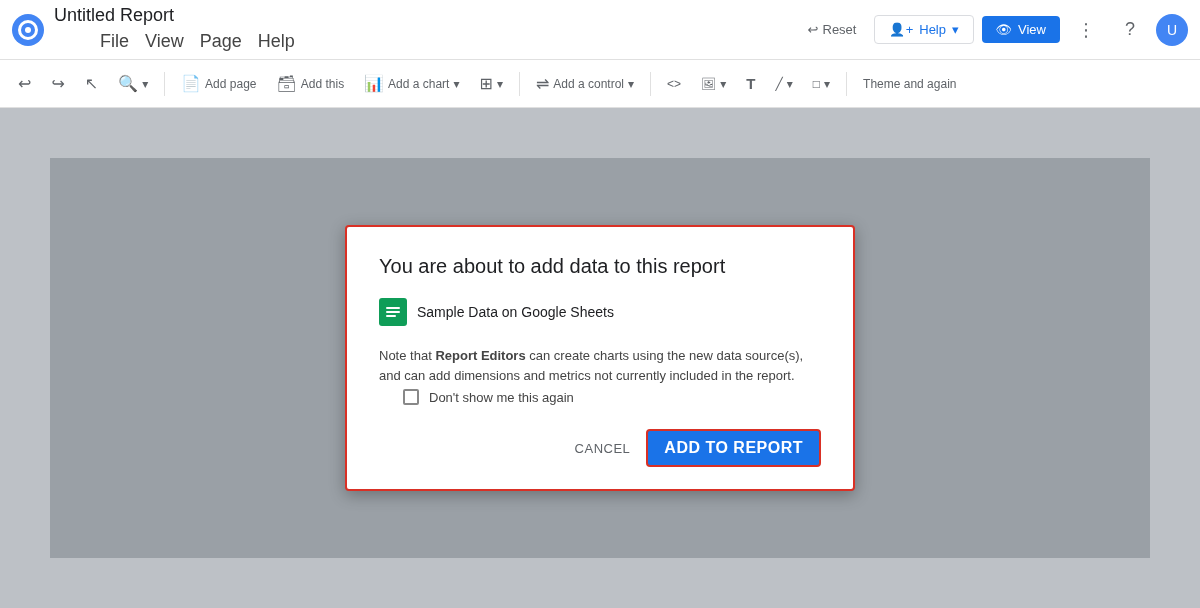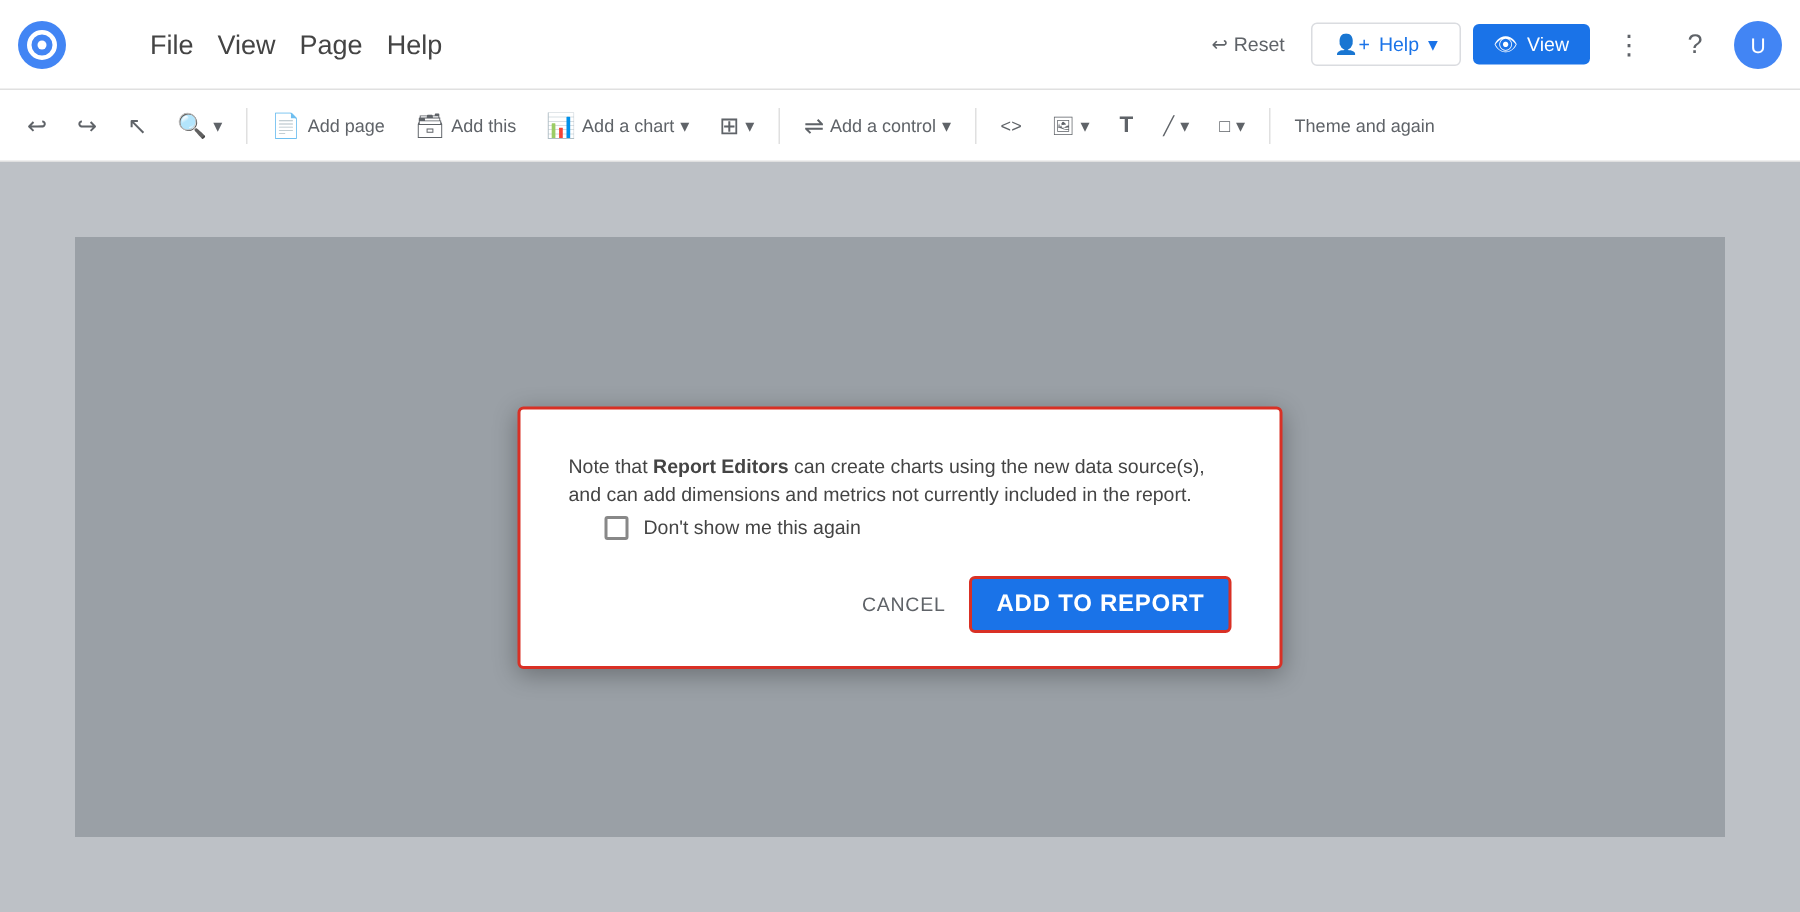--- a/index.html
+++ b/index.html
@@ -186,20 +186,21 @@
     }
   </style>
 </head>
 <body>
 
 <div class="topbar">
   <div class="app-logo">
     <div class="app-logo-inner"></div>
   </div>
   <div class="title-area">
+    <span class="app-title">Untitled Report</span>
     <div class="menu-bar">
       <span class="menu-item">File</span>
       <span class="menu-item">View</span>
       <span class="menu-item">Page</span>
       <span class="menu-item">Help</span>
     </div>
   </div>
   <div class="topbar-right">
     <button class="reset-btn">
       <span>↩</span>
@@ -287,21 +288,32 @@
   <button class="tool-btn">
     <span>Theme and again</span>
   </button>
 </div>
 
 <div class="main-area">
   <div class="canvas-area">
 
     <div class="dialog-overlay">
       <div class="dialog">
-
+        <div class="dialog-title">You are about to add data to this report</div>
+
+        <div class="data-source-row">
+          <div class="sheets-icon">
+            <div class="sheets-icon-lines">
+              <div class="sheets-line"></div>
+              <div class="sheets-line"></div>
+              <div class="sheets-line"></div>
+            </div>
+          </div>
+          <span class="data-source-name">Sample Data on Google Sheets</span>
+        </div>
 
         <p class="note-text">
           <span>Note that </span><strong>Report Editors</strong><span> can create charts using the new data source(s), and can add dimensions and metrics not currently included in the report.</span>
         </p>
 
         <div class="checkbox-row">
           <div class="checkbox"></div>
           <label class="checkbox-label">Don't show me this again</label>
         </div>
 

